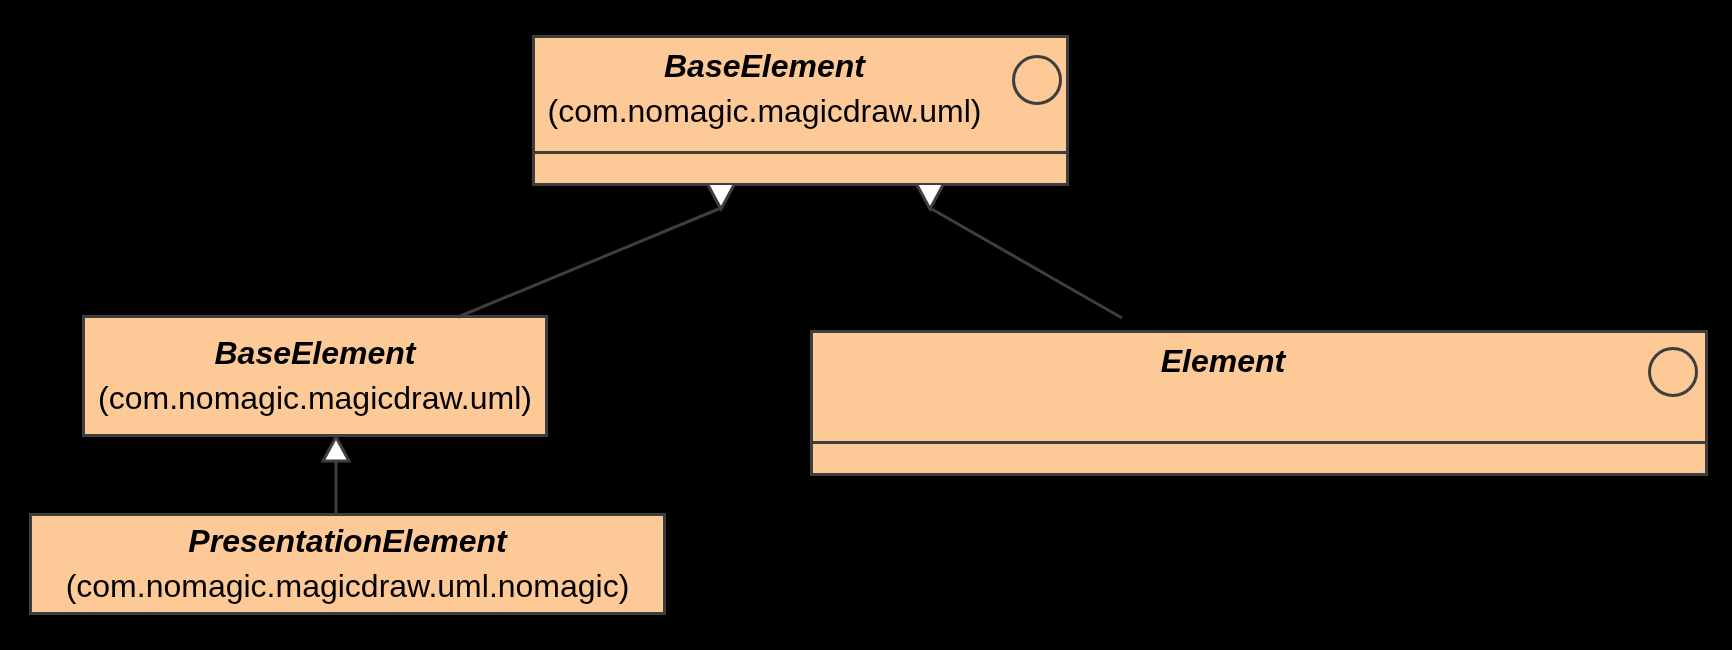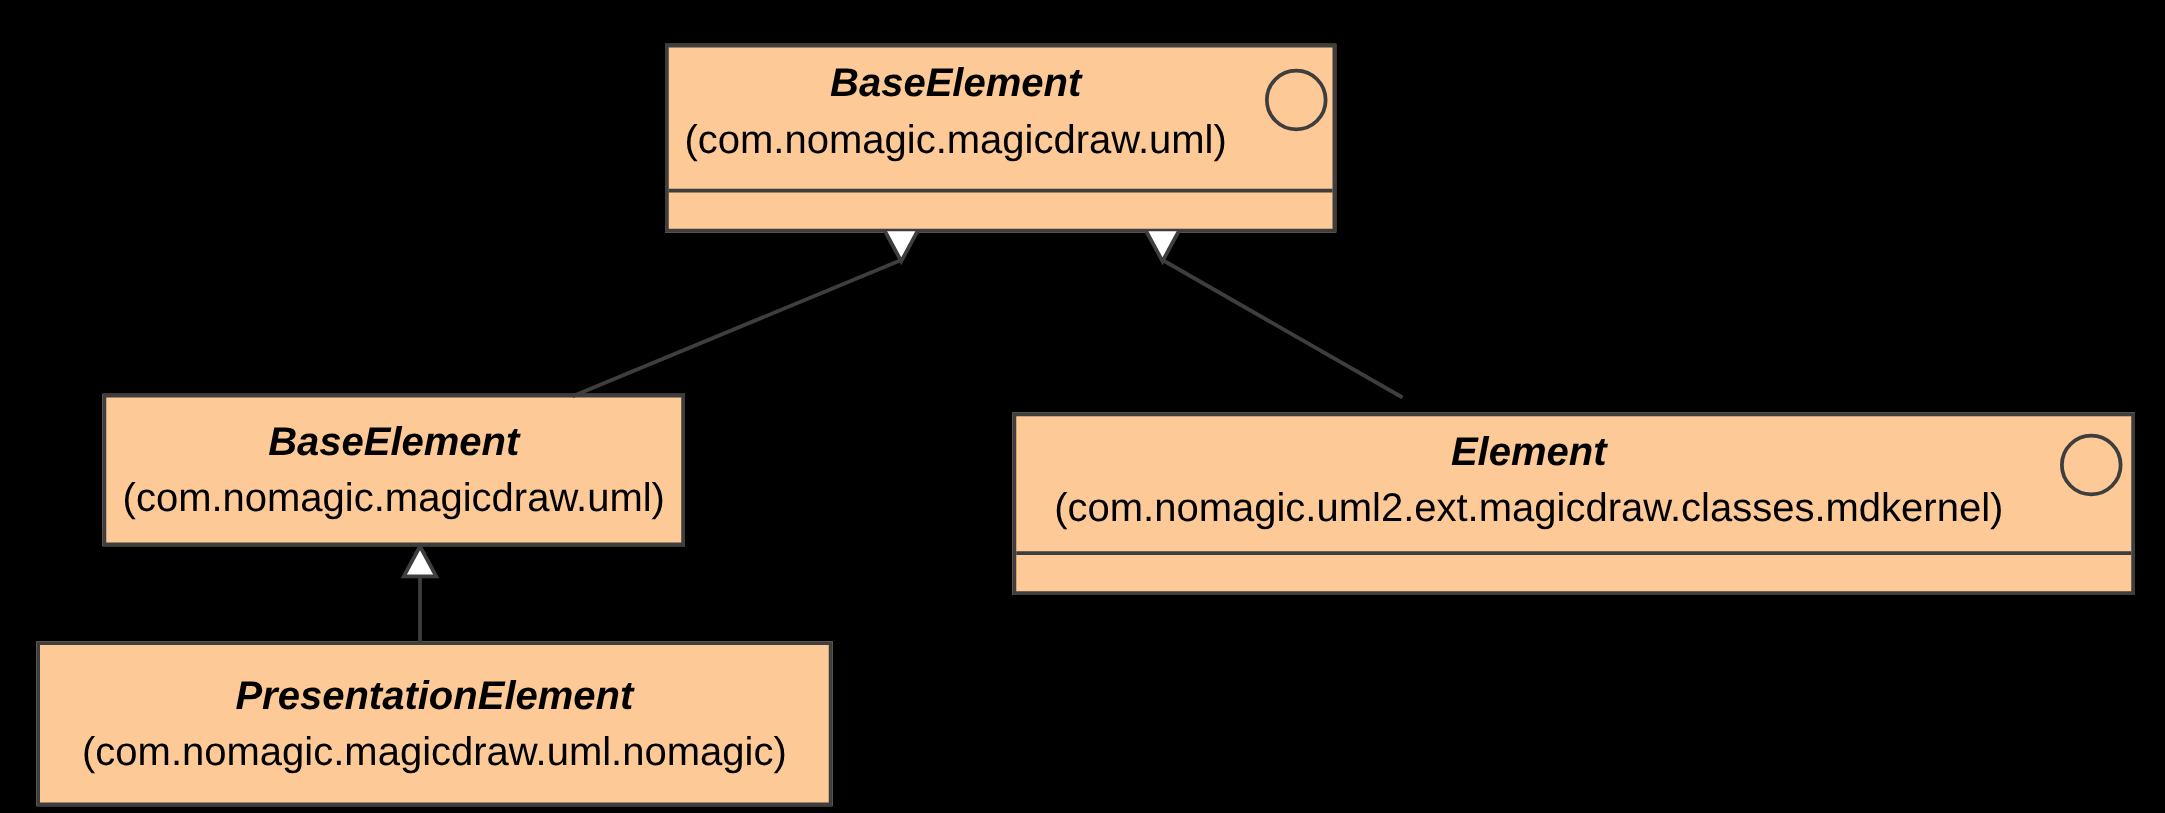--- a/index.html
+++ b/index.html
@@ -52,21 +52,21 @@
     height: 44px;
     border: 3px solid #3E3E3E;
     border-radius: 50%;
     background: transparent;
   }
   #box-base { left: 532px; top: 35px;  width: 537px; height: 151px; }
   #box-base .iface-circle { top: 17px; right: 4px; }
   #box-impl { left: 82px;  top: 315px; width: 466px; height: 122px; }
   #box-elem { left: 810px; top: 318px; width: 898px; height: 146px; margin-top: 12px; }
   #box-elem .iface-circle { top: 14px; right: 7px; }
-  #box-pres { left: 29px;  top: 513px; width: 637px; height: 132px; }
+  #box-pres { left: 29px;  top: 513px; width: 637px; height: 102px; }
   .edge-layer {
     position: absolute;
     left: 0; top: 0;
     width: 1732px;
     height: 650px;
     pointer-events: none;
   }
   .edge-layer line, .edge-layer path { stroke: #3E3E3E; stroke-width: 3; }
   .edge-layer path { fill: #FFFFFF; }
 </style>
@@ -87,21 +87,20 @@
   <div class="uml-box" id="box-impl">
     <div class="box-main">
       <span class="cls-title">BaseElement</span>
       <span class="cls-pkg">(com.nomagic.magicdraw.uml)</span>
     </div>
   </div>
 
   <div class="uml-box" id="box-elem">
     <div class="box-main top-biased icon-shift">
       <span class="cls-title">Element</span>
-      <span class="cls-pkg">(com.nomagic.uml2.ext.magicdraw.classes.mdkernel)</span>
     </div>
     <div class="compartment"></div>
     <span class="iface-circle"></span>
   </div>
 
   <div class="uml-box" id="box-pres">
     <div class="box-main">
       <span class="cls-title">PresentationElement</span>
       <span class="cls-pkg">(com.nomagic.magicdraw.uml.nomagic)</span>
     </div>

